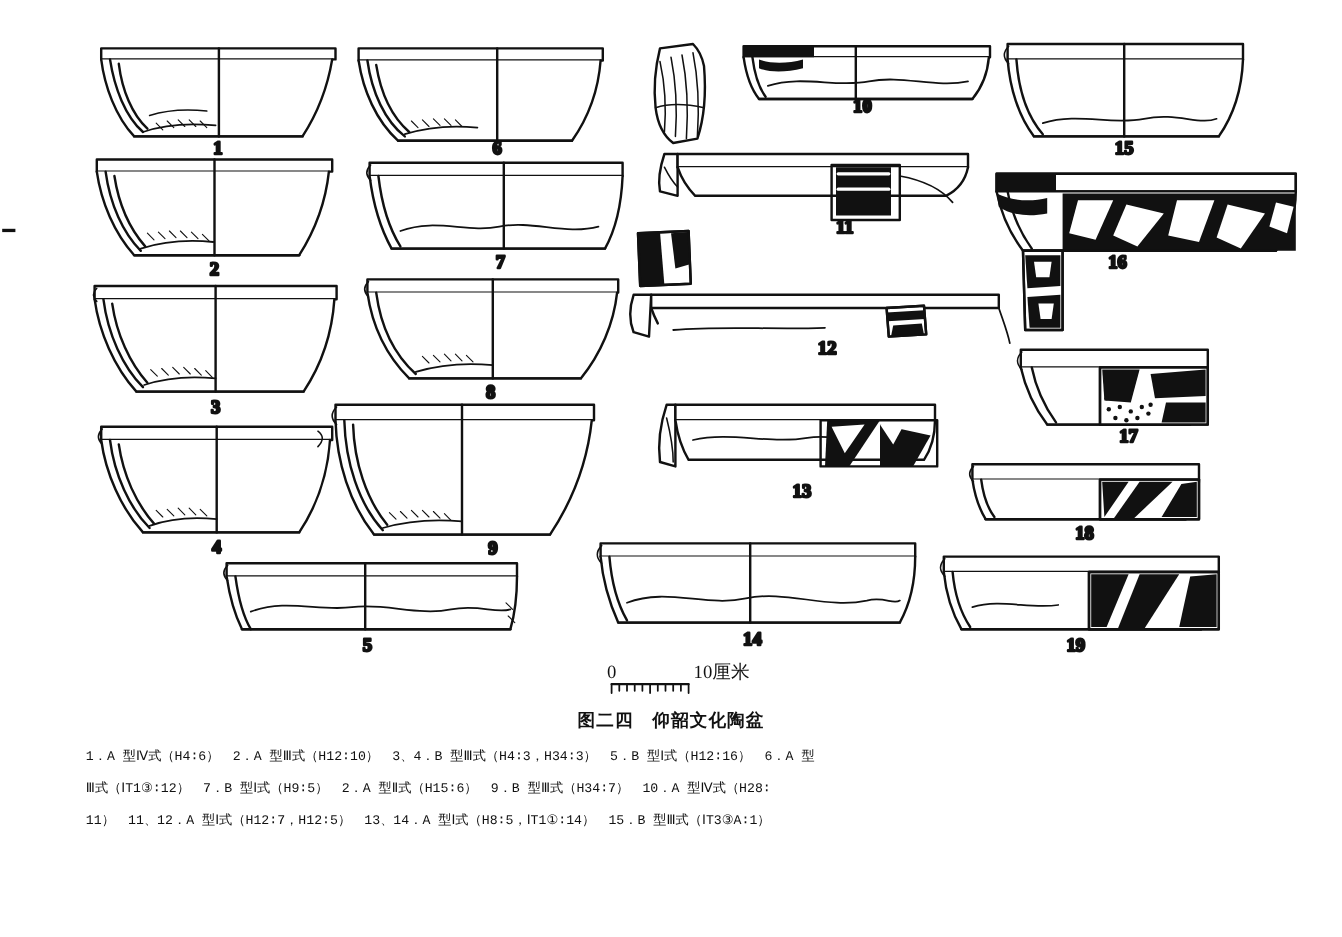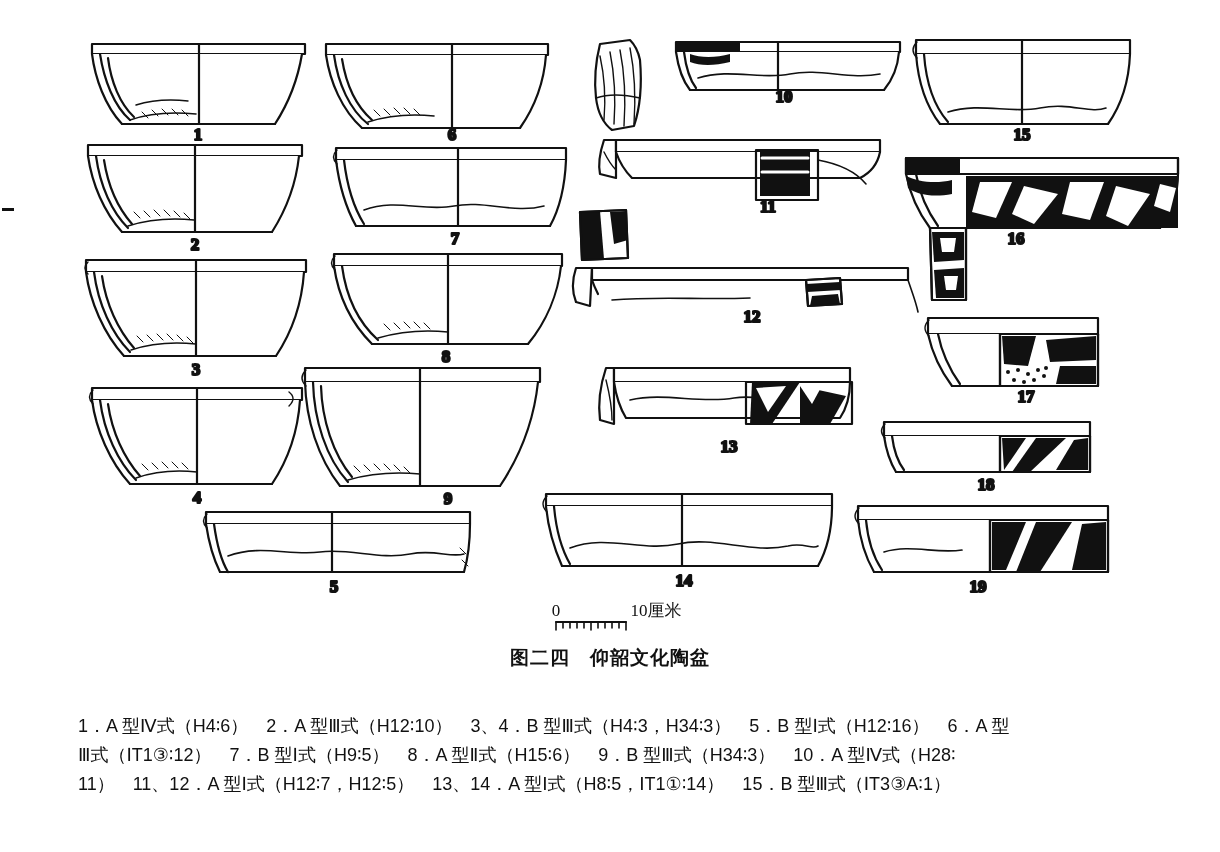--- a/index.html
+++ b/index.html
@@ -44,33 +44,33 @@
   }
   .caption-block {
     position: absolute;
     left: 0;
     top: 645px;
     width: 1220px;
     text-align: center;
   }
   .fig-caption {
     font-family: "DejaVu Sans", sans-serif;
-    font-size: 19px;
+    font-size: 16px;
     font-weight: bold;
     letter-spacing: 1px;
     color: #111111;
     margin: 0 0 14px 0;
   }
   .legend {
     position: absolute;
     left: 78px;
-    top: 712px;
+    top: 674px;
     width: 1070px;
-    font-family: Liberation Sans, sans-serif;
-    font-size: 18px;
+    font-family: Liberation Mono, monospace;
+    font-size: 12px;
     line-height: 29px;
     color: #111111;
     text-align: justify;
   }
   .legend .line {
     display: block;
     white-space: nowrap;
   }
   .legend .line.indent {
     text-indent: 42px;
@@ -389,17 +389,17 @@
       <text class="scale-label" x="656" y="616" text-anchor="middle">10厘米</text>
     </svg>
   </div>
 
   <div class="caption-block">
     <div class="fig-caption">图二四　仰韶文化陶盆</div>
   </div>
 
   <div class="legend">
     <span class="line">1．A 型Ⅳ式（H4∶6）　2．A 型Ⅲ式（H12∶10）　3、4．B 型Ⅲ式（H4∶3，H34∶3）　5．B 型Ⅰ式（H12∶16）　6．A 型</span>
-    <span class="line">Ⅲ式（ⅠT1③∶12）　7．B 型Ⅰ式（H9∶5）　8．A 型Ⅱ式（H15∶6）　9．B 型Ⅲ式（H34∶3）　10．A 型Ⅳ式（H28∶</span>
+    <span class="line">Ⅲ式（ⅠT1③∶12）　7．B 型Ⅰ式（H9∶5）　2．A 型Ⅱ式（H15∶6）　9．B 型Ⅲ式（H34∶7）　10．A 型Ⅳ式（H28∶</span>
     <span class="line">11）　11、12．A 型Ⅰ式（H12∶7，H12∶5）　13、14．A 型Ⅰ式（H8∶5，ⅠT1①∶14）　15．B 型Ⅲ式（ⅠT3③A∶1）</span>
   </div>
 
 </div>
 
 </body></html>

